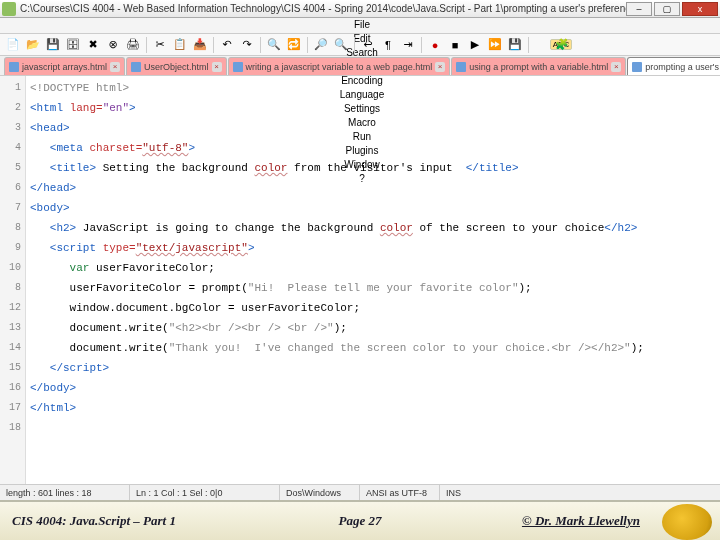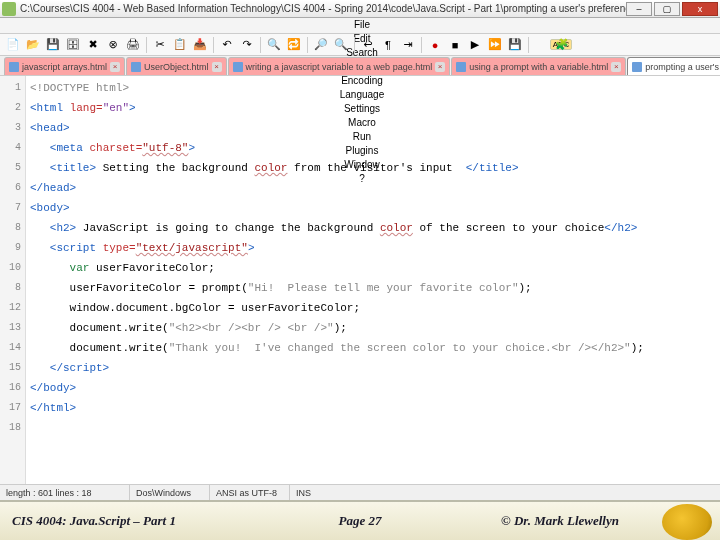--- a/index.html
+++ b/index.html
@@ -38,21 +38,21 @@
 .c-green { color: #208040; }
 .c-dred { color: #a02020; text-decoration: underline wavy #c88; }
 
 .statusbar { height: 16px; background: #f0f0f0; border-top: 1px solid #ccc; display: flex; align-items: center; font-size: 9px; color: #333; }
 .statusbar .cell { border-right: 1px solid #ccc; padding: 0 6px; height: 100%; display:flex; align-items:center; }
 .statusbar .cell.wide { flex: 1; }
 
 .slide-footer { height: 40px; background: linear-gradient(#f8f6e8,#e8e4c8); border-top: 2px solid #bba; display: flex; align-items: center; position: relative; }
 .slide-footer .block { font-family: 'Times New Roman', serif; font-size: 13px; font-style: italic; font-weight: bold; color: #1a1a2a; padding: 0 12px; }
 .slide-footer .block.page { position: absolute; left: 50%; transform: translateX(-50%); }
-.slide-footer .block.right { position: absolute; right: 89px; }
+.slide-footer .block.right { position: absolute; right: 68px; text-decoration: underline; }
 .slide-footer .logo { width: 50px; height: 36px; position: absolute; right: 8px; top: 2px; background: radial-gradient(circle at 40% 40%, #f4c430 0%, #d4a010 70%, #a07800 100%); border-radius: 50%; }
 </style>
 </head>
 <body>
 
 <div class="titlebar">
   <span class="app-icon"></span>
   <span class="title">C:\Courses\CIS 4004 - Web Based Information Technology\CIS 4004 - Spring 2014\code\Java.Script - Part 1\prompting a user's preference wi...</span>
   <div class="win-btns">
     <div class="win-btn">–</div>
@@ -210,20 +210,21 @@
       <div>15</div>
       <div>16</div>
       <div>17</div>
       <div>18</div>
     </div>
   <div class="code" id="code"><div class="l"><span class="c-gray">&lt;!DOCTYPE html&gt;</span></div><div class="l"><span class="c-blue">&lt;html</span> <span class="c-red">lang=</span><span class="c-purple">"en"</span><span class="c-blue">&gt;</span></div><div class="l"><span class="c-blue">&lt;head&gt;</span></div><div class="l">   <span class="c-blue">&lt;meta</span> <span class="c-red">charset=</span><span class="c-dred">"utf-8"</span><span class="c-blue">&gt;</span></div><div class="l">   <span class="c-blue">&lt;title&gt;</span> Setting the background <span class="c-dred">color</span> from the visitor's input  <span class="c-blue">&lt;/title&gt;</span></div><div class="l"><span class="c-blue">&lt;/head&gt;</span></div><div class="l"><span class="c-blue">&lt;body&gt;</span></div><div class="l">   <span class="c-blue">&lt;h2&gt;</span> JavaScript is going to change the background <span class="c-dred">color</span> of the screen to your choice<span class="c-blue">&lt;/h2&gt;</span></div><div class="l">   <span class="c-blue">&lt;script</span> <span class="c-red">type=</span><span class="c-dred">"text/javascript"</span><span class="c-blue">&gt;</span></div><div class="l">      <span class="c-green">var</span> userFavoriteColor;</div><div class="l">      userFavoriteColor = prompt(<span class="c-gray">"Hi!  Please tell me your favorite color"</span>);</div><div class="l">      window.document.bgColor = userFavoriteColor;</div><div class="l">      document.write(<span class="c-gray">"&lt;h2&gt;&lt;br /&gt;&lt;br /&gt; &lt;br /&gt;"</span>);</div><div class="l">      document.write(<span class="c-gray">"Thank you!  I've changed the screen color to your choice.&lt;br /&gt;&lt;/h2&gt;"</span>);</div><div class="l">   <span class="c-blue">&lt;/script&gt;</span></div><div class="l"><span class="c-blue">&lt;/body&gt;</span></div><div class="l"><span class="c-blue">&lt;/html&gt;</span></div><div class="l"></div></div>
 </div>
 
 <div class="statusbar">
   <div class="cell" style="width:130px">length : 601   lines : 18</div>
+  <div class="cell" style="width:150px">Ln : 1   Col : 1   Sel : 0|0</div>
   <div class="cell" style="width:80px">Dos\Windows</div>
   <div class="cell" style="width:80px">ANSI as UTF-8</div>
   <div class="cell" style="width:34px;border-right:none">INS</div>
 </div>
 
 <div class="slide-footer">
   <div class="block">CIS 4004: Java.Script – Part 1</div>
   <div class="block page">Page 27</div>
   <div class="block right">© Dr. Mark Llewellyn</div>
   <div class="logo"></div>

